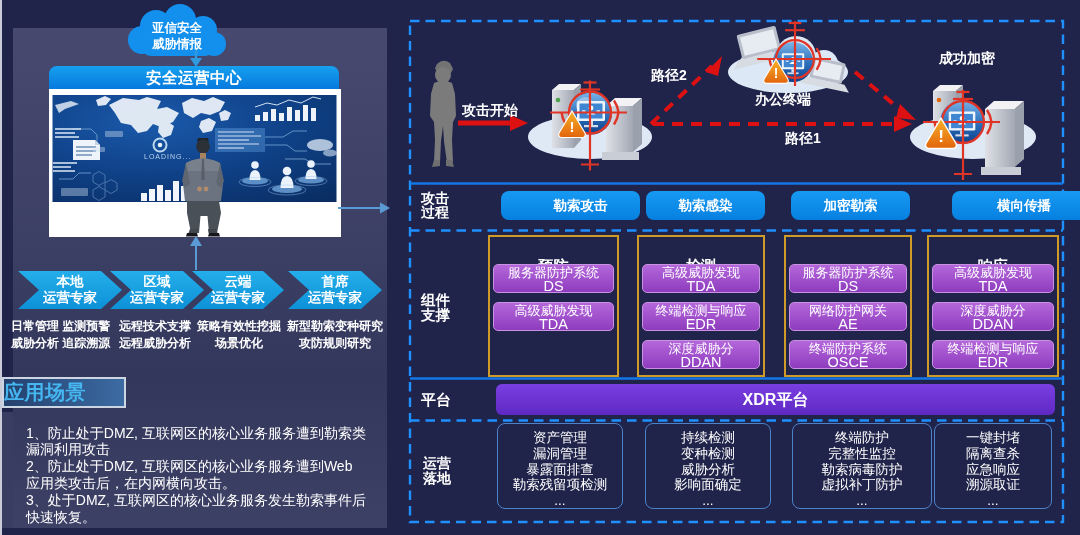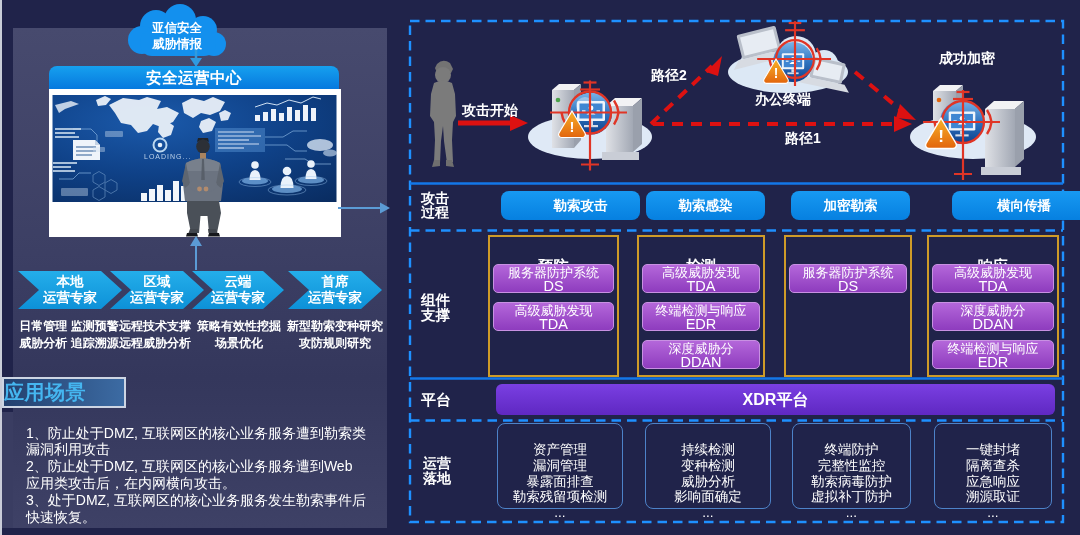--- a/index.html
+++ b/index.html
@@ -199,21 +199,21 @@
       <text x="70" y="31">运营专家</text>
     <text x="157" y="15">区域</text>
       <text x="157" y="31">运营专家</text>
     <text x="238" y="15">云端</text>
       <text x="238" y="31">运营专家</text>
     <text x="335" y="15">首席</text>
       <text x="335" y="31">运营专家</text>
   </g>
 </svg>
 
-<div class="abs w b" style="left:11px;top:318px;width:116px;font-size:12px;line-height:17px;text-align:center;">日常管理 监测预警<br>威胁分析 追踪溯源</div>
+<div class="abs w b" style="left:11px;top:318px;width:116px;font-size:12px;line-height:17px;">日常管理 监测预警<br>威胁分析 追踪溯源</div>
 <div class="abs w b" style="left:116px;top:318px;width:78px;font-size:12px;line-height:17px;text-align:center;">远程技术支撑<br>远程威胁分析</div>
 <div class="abs w b" style="left:194px;top:318px;width:90px;font-size:12px;line-height:17px;text-align:center;">策略有效性挖掘<br>场景优化</div>
 <div class="abs w b" style="left:284px;top:318px;width:102px;font-size:12px;line-height:17px;text-align:center;">新型勒索变种研究<br>攻防规则研究</div>
 
 <div class="abs b" style="left:2px;top:377px;width:120px;height:27px;border:2px solid #cdd5e3;
      background:linear-gradient(90deg,#24406e,#3c6ba3);color:#45b6f0;font-size:20px;
      text-align:left;line-height:27px;letter-spacing:0.5px;">应用场景</div>
 
 <div class="abs w" style="left:26px;top:424.5px;font-size:14px;line-height:16.9px;white-space:nowrap;">1、防止处于DMZ, 互联网区的核心业务服务遭到勒索类<br>漏洞利用攻击<br>2、防止处于DMZ, 互联网区的核心业务服务遭到Web<br>应用类攻击后，在内网横向攻击。<br>3、处于DMZ, 互联网区的核心业务服务发生勒索事件后<br>快速恢复。</div>
 
@@ -421,20 +421,28 @@
   <div class="pbox" style="top:103px;">
       <div class="l1">深度威胁分</div>
       <div class="l2">DDAN</div>
     </div>
 </div>
 <div class="obox" style="left:784px;width:124px;">
   <div class="pbox" style="top:27px;">
       <div class="l1">服务器防护系统</div>
       <div class="l2">DS</div>
     </div>
+  <div class="pbox" style="top:65px;">
+      <div class="l1">网络防护网关</div>
+      <div class="l2">AE</div>
+    </div>
+  <div class="pbox" style="top:103px;">
+      <div class="l1">终端防护系统</div>
+      <div class="l2">OSCE</div>
+    </div>
 </div>
 <div class="obox" style="left:927px;width:128px;">
   <div class="ohdr">响应</div>
   <div class="pbox" style="top:27px;">
       <div class="l1">高级威胁发现</div>
       <div class="l2">TDA</div>
     </div>
   <div class="pbox" style="top:65px;">
       <div class="l1">深度威胁分</div>
       <div class="l2">DDAN</div>
@@ -445,18 +453,18 @@
     </div>
 </div>
 
 <div class="abs w b" style="left:421px;top:391px;font-size:15px;">平台</div>
 <div class="abs w b" style="left:496px;top:384px;width:559px;height:31px;border-radius:6px;
      background:linear-gradient(180deg,#7a3fe2,#5f28c2);font-size:16px;text-align:center;line-height:31px;">XDR平台</div>
 
 <div class="abs w b" style="left:423px;top:456px;font-size:14px;line-height:15px;">运营<br>落地</div>
 <style>
 .lbox{position:absolute;top:423px;height:86px;border:1.5px solid #4d82c8;border-radius:8px;
-  color:#fff;font-size:13.5px;text-align:center;line-height:15.8px;padding-top:18px;box-sizing:border-box;}
+  color:#fff;font-size:13.5px;text-align:center;line-height:15.8px;padding-top:6px;box-sizing:border-box;}
 </style>
 <div class="lbox" style="left:497px;width:126px;">资产管理<br>漏洞管理<br>暴露面排查<br>勒索残留项检测<br>...</div>
 <div class="lbox" style="left:645px;width:126px;">持续检测<br>变种检测<br>威胁分析<br>影响面确定<br>...</div>
-<div class="lbox" style="left:792px;width:119px;">终端防护<br>完整性监控<br>勒索病毒防护<br>虚拟补丁防护<br>...</div>
+<div class="lbox" style="left:792px;width:140px;">终端防护<br>完整性监控<br>勒索病毒防护<br>虚拟补丁防护<br>...</div>
 <div class="lbox" style="left:934px;width:118px;">一键封堵<br>隔离查杀<br>应急响应<br>溯源取证<br>...</div>
 
 </body></html>

